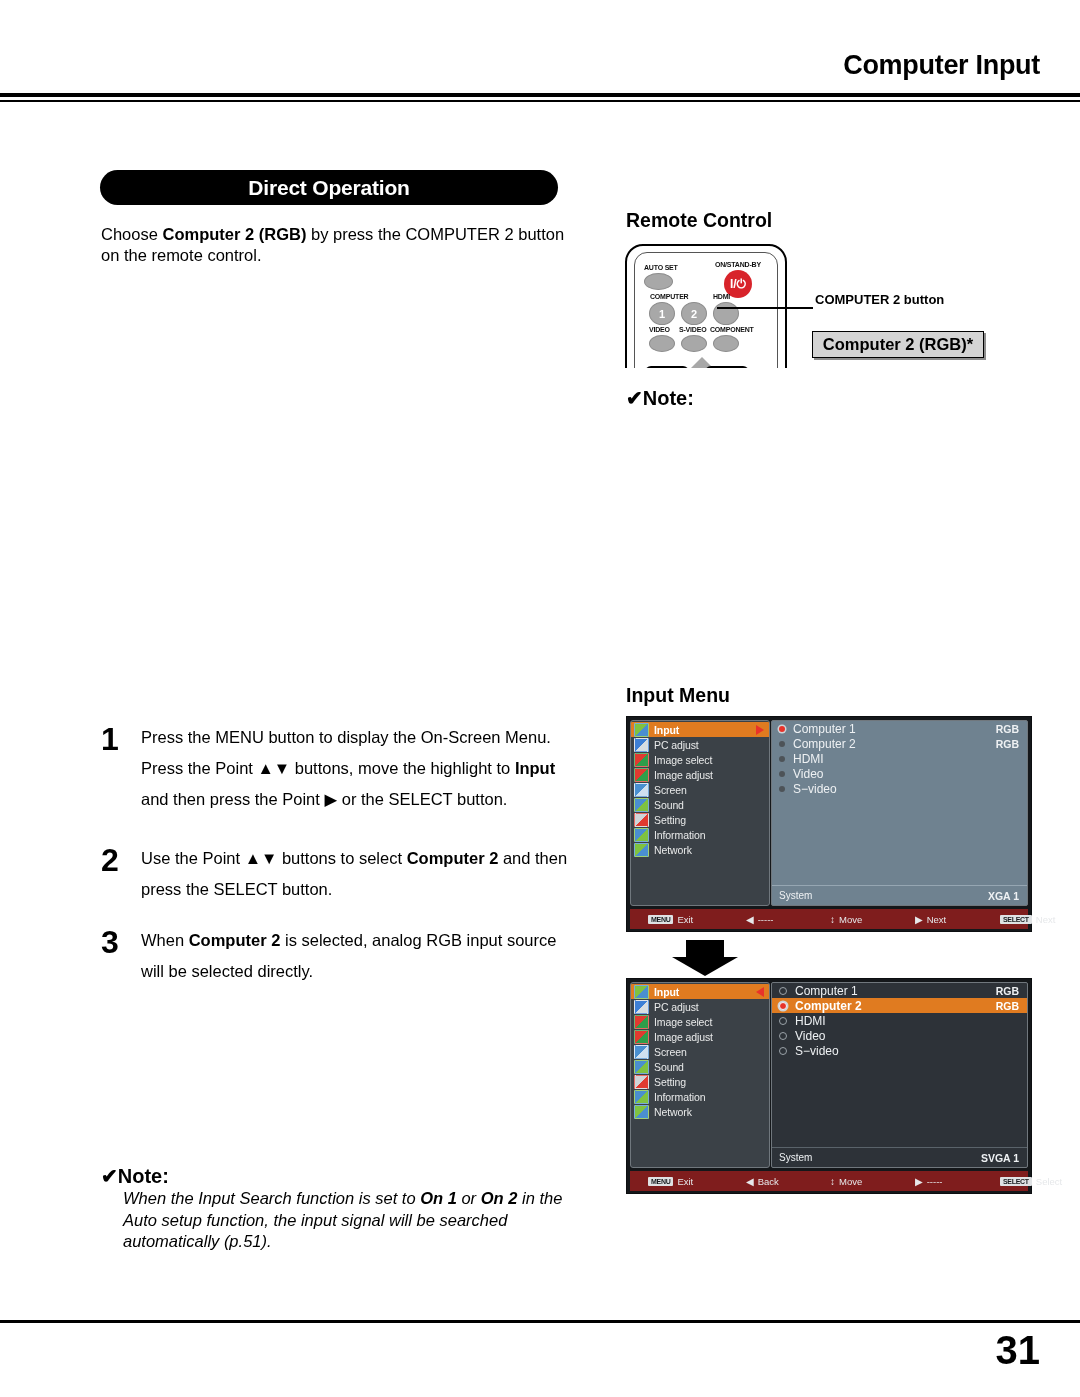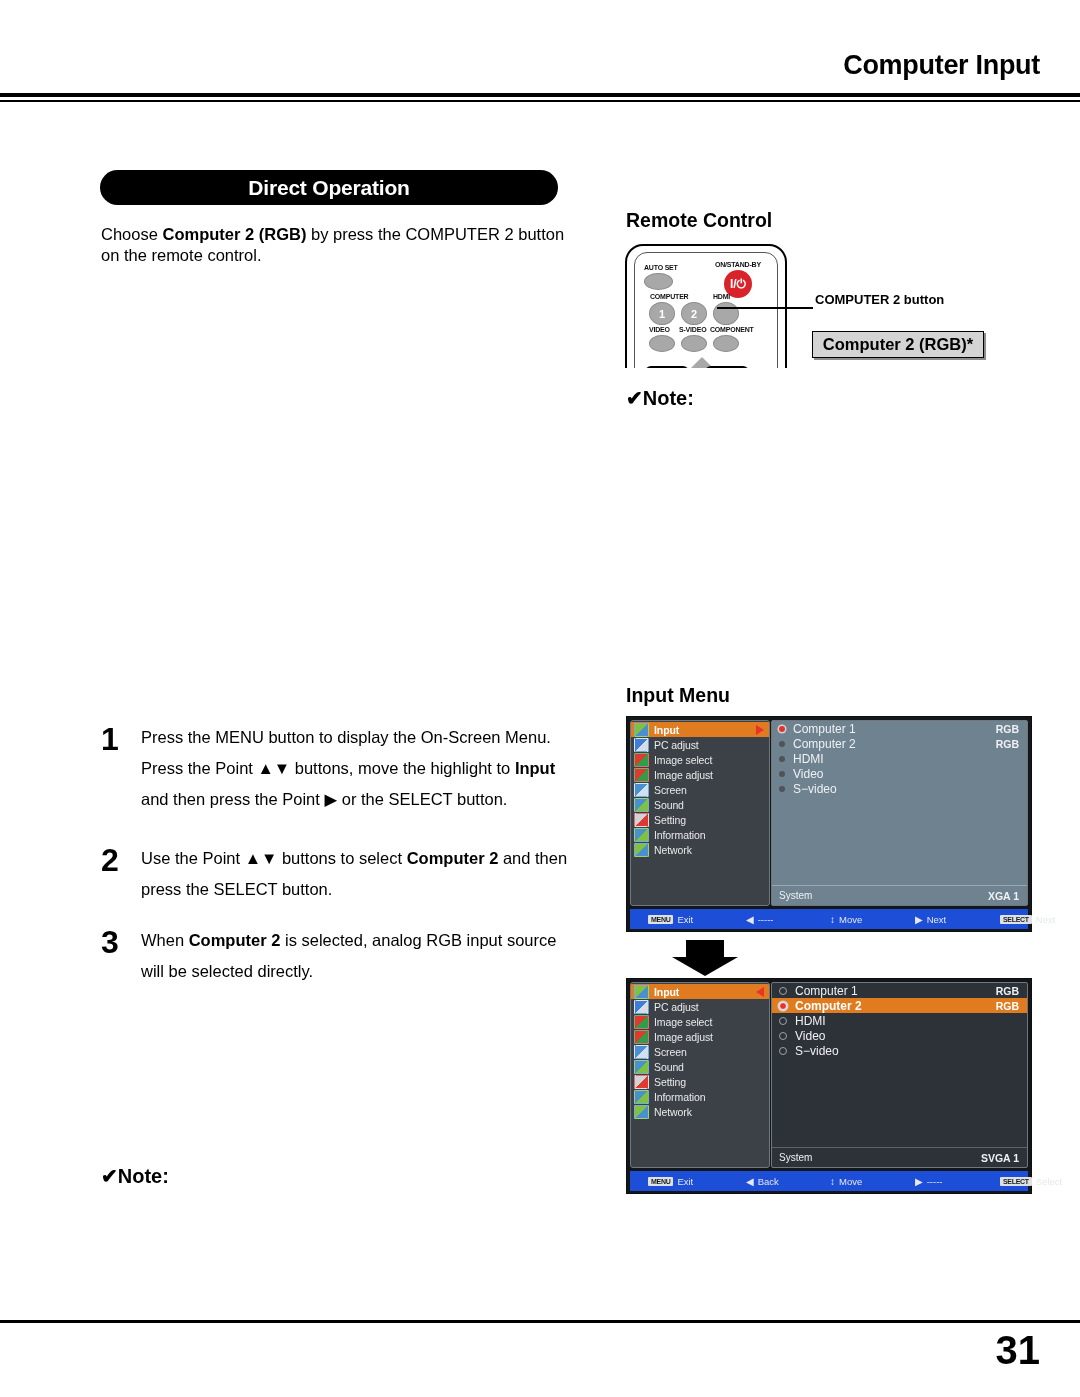--- a/index.html
+++ b/index.html
@@ -176,21 +176,21 @@
     display:flex; align-items:center; padding:0 8px 0 7px;
     border-top:1px solid #9aa7b1;
   }
   .osd-right.inactive .sys-bar { border-top-color:#96a6b2; }
   .osd-right.active   .sys-bar { border-top-color:#5a636a; }
   .sys-name { font-size:10px; color:#eef1f3; flex:1; }
   .sys-val  { font-size:10.5px; color:#eef1f3; font-weight:bold; }
 
   .osd-bottom {
     position:absolute; left:3px; right:3px; bottom:2px; height:20px;
-    background:#1d4ed8; display:flex; align-items:center;
+    background:#7f1d1d; display:flex; align-items:center;
     color:#e6e8ea; font-size:9.5px;
   }
   .bt-item { display:flex; align-items:center; position:absolute; }
   .key {
     background:#dfe2e4; color:#1a1d20; font-size:7px; font-weight:bold;
     padding:1px 3px; border-radius:1px; margin-right:4px; letter-spacing:-0.3px;
   }
   .gl { margin-right:4px; font-size:10px; }
 
   
@@ -470,17 +470,18 @@
         </div>
         <div class="bt-item" style="left: 370px;">
           <span class="key">SELECT</span>
           <span>Select</span>
         </div>
       </div>
   </div>
 
   <div id="note-bottom">
     <div class="note-head">✔Note:</div>
+    <div class="note-body"><span>When the Input Search function is set to </span><span class="b">On 1</span><span> or </span><span class="b">On 2</span><span> in the Auto setup function, the input signal will be searched automatically (p.51).</span></div>
   </div>
 
   <div class="footer-rule"></div>
   <div class="page-num">31</div>
 </div>
 
 </body></html>

